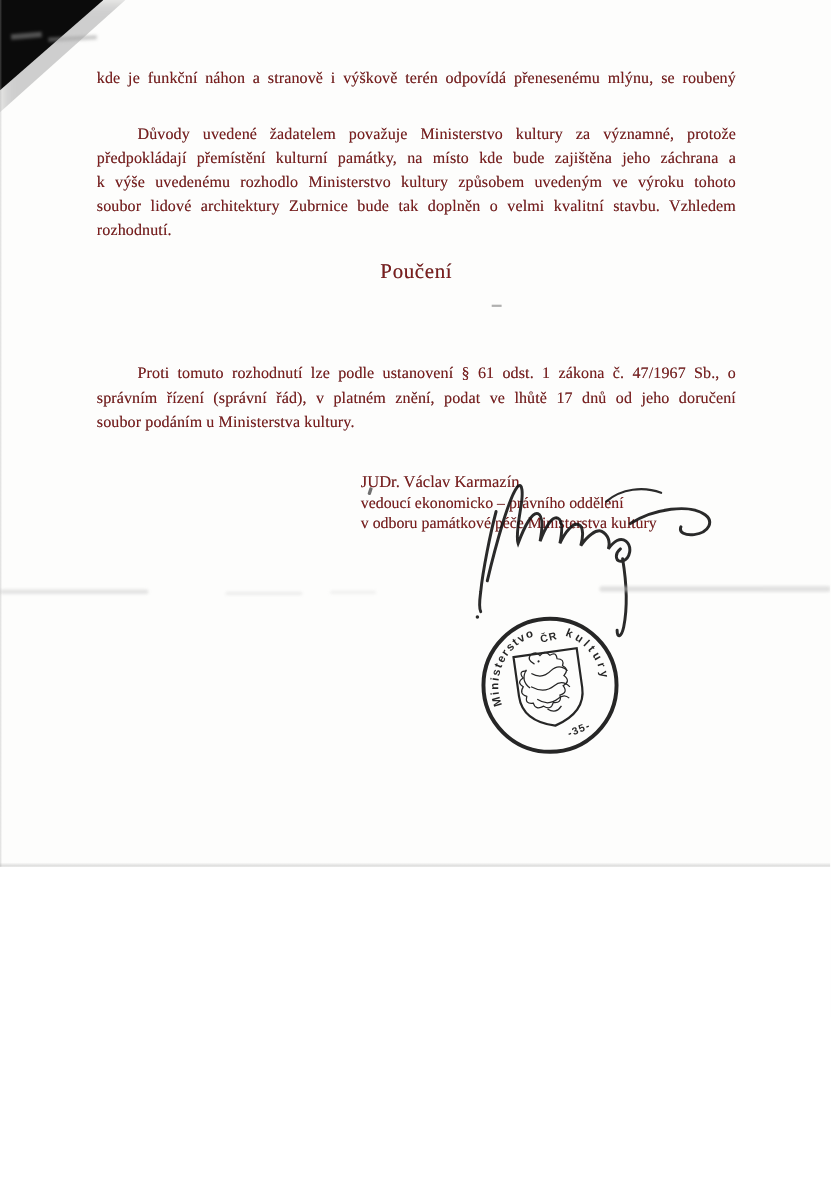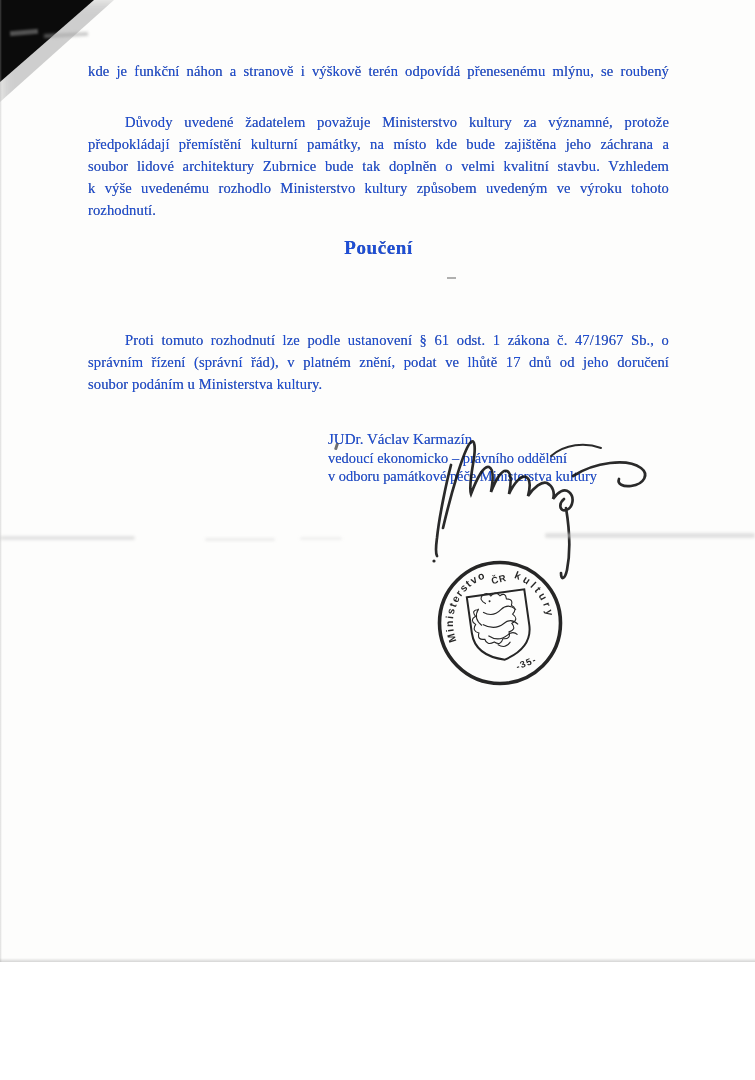--- a/index.html
+++ b/index.html
@@ -1,33 +1,33 @@
 <!DOCTYPE html>
 <html><head>
 <meta charset="utf-8">
 <style>
   html,body{margin:0;padding:0;}
   body{width:755px;height:1080px;overflow:hidden;background:#ffffff;}
   .page{
-    position:relative;width:755px;height:962px;background:#fdfdfc;
-    font-family:"Liberation Serif", serif;color:#1d4ed8;overflow:hidden;
+    position:relative;width:755px;height:788px;background:#fdfdfc;
+    font-family:"Liberation Serif", serif;color:#7f1d1d;overflow:hidden;
   }
   
   .textcol{position:absolute;left:88px;width:581px;}
   .line{
     font-size:14.6px;line-height:22px;height:22px;overflow:hidden;
     text-align:justify;text-align-last:justify;
     text-shadow:0 0 0.5px rgba(20,20,20,0.55);
     letter-spacing:0.1px;
   }
   .line.last{text-align-last:left;}
   .line.indent{text-indent:37px;margin-top:29px;}
   .heading{
     position:absolute;left:88px;width:581px;top:237px;text-align:center;
-    font-weight:bold;font-size:19px;letter-spacing:0.6px;
+    font-weight:normal;font-size:19px;letter-spacing:0.6px;
     text-shadow:0 0 0.6px rgba(20,20,20,0.6);
   }
   
   .sigblock{position:absolute;left:328px;width:348px;top:430px;}
   .sigblock .sname{font-size:15px;line-height:19px;text-shadow:0 0 0.5px rgba(20,20,20,0.5);}
   .sigblock .srole{font-size:14.4px;line-height:18.3px;text-shadow:0 0 0.5px rgba(20,20,20,0.5);}
   .sig-svg{position:absolute;left:415px;top:432px;pointer-events:none;}
   .stamp-svg{position:absolute;left:427px;top:550px;}
   
   .pagenum{position:absolute;top:1002px;left:88px;width:560px;text-align:center;font-size:15px;}
@@ -64,22 +64,22 @@
 
   <div class="corner-fade"></div>
   <div class="corner-black"></div>
   <div class="corner-noise1"></div>
   <div class="corner-noise2"></div>
 
   <div class="textcol" style="top:60px">
     <div class="line">kde je funkční náhon a stranově i výškově terén odpovídá přenesenému mlýnu, se roubený</div>
     <div class="line indent">Důvody uvedené žadatelem považuje Ministerstvo kultury za významné, protože</div>
     <div class="line">předpokládají přemístění kulturní památky, na místo kde bude zajištěna jeho záchrana a</div>
+    <div class="line">k výše uvedenému rozhodlo Ministerstvo kultury způsobem uvedeným ve výroku tohoto</div>
     <div class="line">soubor lidové architektury Zubrnice bude tak doplněn o velmi kvalitní stavbu. Vzhledem</div>
-    <div class="line">k výše uvedenému rozhodlo Ministerstvo kultury způsobem uvedeným ve výroku tohoto</div>
     <div class="line last">rozhodnutí.</div>
   </div>
 
   <div class="heading">Poučení</div>
 
   <div class="dashmark"></div>
 
   <div class="textcol" style="top:300px">
     <div class="line indent">Proti tomuto rozhodnutí lze podle ustanovení § 61 odst. 1 zákona č. 47/1967 Sb., o</div>
     <div class="line">správním řízení (správní řád), v platném znění, podat ve lhůtě 17 dnů od jeho doručení</div>

